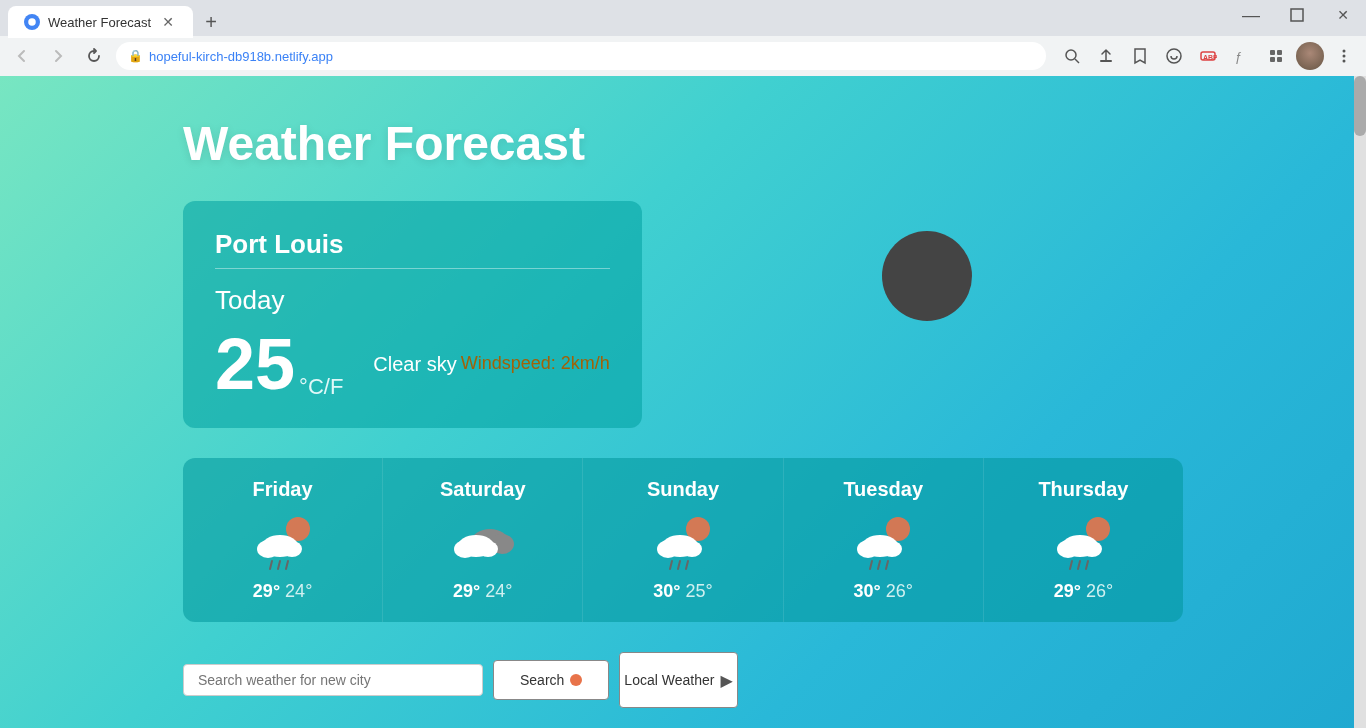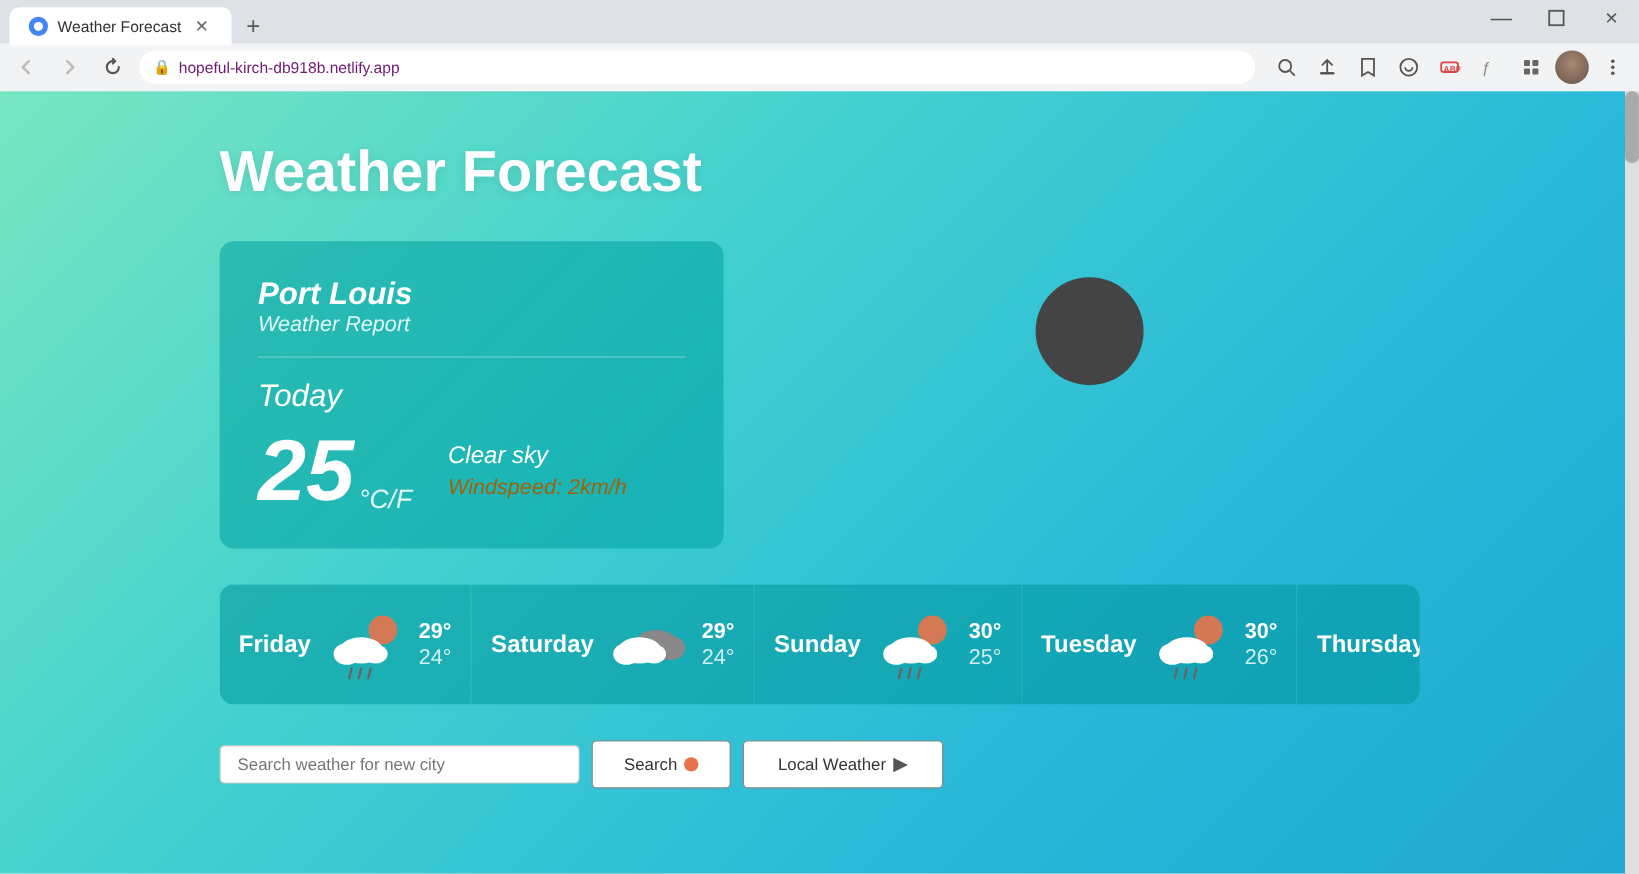--- a/index.html
+++ b/index.html
@@ -78,21 +78,21 @@
       background: #fff;
       border-radius: 14px;
       display: flex;
       align-items: center;
       padding: 0 12px;
       gap: 6px;
       font-size: 13px;
       color: #333;
     }
     .lock-icon { color: #555; font-size: 12px; }
-    .address-text { font-size: 13px; color: #701a75; }
+    .address-text { font-size: 13px; color: #3b82f6; }
     .browser-actions {
       display: flex;
       align-items: center;
       gap: 6px;
       margin-left: 4px;
     }
     .browser-action-btn {
       width: 28px; height: 28px;
       border-radius: 50%;
       display: flex; align-items: center; justify-content: center;
@@ -127,21 +127,20 @@
       color: #fff;
       margin-bottom: 30px;
       text-shadow: 0 2px 8px rgba(0,0,0,0.1);
     }
 
     .main-layout {
       display: flex;
       gap: 30px;
       margin-bottom: 30px;
       align-items: flex-start;
-      font-style: italic;
     }
 
     .weather-card {
       background: rgba(0, 160, 160, 0.55);
       border-radius: 12px;
       padding: 28px 32px;
       min-width: 420px;
       flex-shrink: 0;
     }
     .city-name {
@@ -182,21 +181,21 @@
       font-size: 22px;
       font-weight: 400;
       color: #e0f8f8;
     }
     .temp-unit a {
       color: #e0f8f8;
       text-decoration: none;
     }
     .weather-info {
       display: flex;
-      flex-direction: column;
+      flex-direction: row;
       gap: 4px;
     }
     .weather-desc {
       font-size: 20px;
       color: #fff;
       font-weight: 400;
     }
     .wind-info {
       font-size: 18px;
       color: #a16207;
@@ -225,20 +224,21 @@
       overflow: hidden;
       margin-bottom: 30px;
     }
     .forecast-card {
       flex: 1;
       background: rgba(0, 150, 155, 0.55);
       padding: 20px 16px 20px 16px;
       text-align: center;
       border-right: 1px solid rgba(255,255,255,0.1);
       display: flex;
+      flex-direction: column;
       align-items: center;
       gap: 10px;
     }
     .forecast-card:last-child { border-right: none; }
     .forecast-day {
       font-size: 20px;
       font-weight: 600;
       color: #fff;
     }
     .forecast-icon {
@@ -285,22 +285,22 @@
       gap: 6px;
       font-weight: 500;
       color: #333;
     }
     .search-btn-dot {
       width: 12px; height: 12px;
       border-radius: 50%;
       background: #e8734a;
     }
     .local-weather-btn {
-      height: 40px;
-      padding: 0 28px;
+      height: 56px;
+      padding: 0 4px;
       background: #fff;
       border: 1px solid #888;
       border-radius: 4px;
       font-size: 14px;
       cursor: pointer;
       display: flex;
       align-items: center;
       gap: 6px;
       font-weight: 500;
       color: #333;
@@ -427,21 +427,20 @@
   <div style="width:12px;height:60px;background:#aaa;border-radius:6px;margin-top:0;"></div>
 </div>
 
 <div class="page-content">
   <h1 class="app-title">Weather Forecast</h1>
 
   <div class="main-layout">
 
     <div class="weather-card">
       <div class="city-name">Port Louis</div>
-      <div class="report-label">Weather Report</div>
       <hr class="divider">
       <div class="today-label">Today</div>
       <div class="temp-row">
         <div style="display:flex;align-items:flex-end;gap:4px;">
           <span class="temperature">25</span>
           <span class="temp-unit">
             <span>°C</span><span>/</span><a href="#">F</a>
           </span>
         </div>
         <div class="weather-info">

